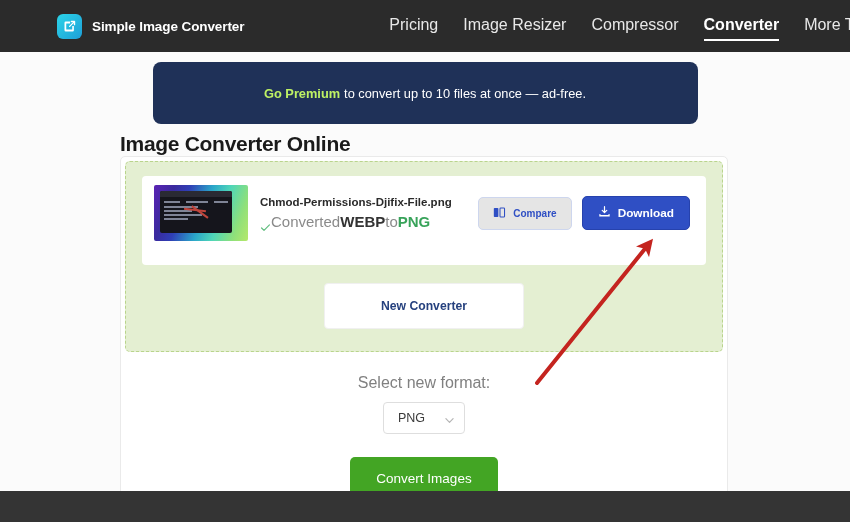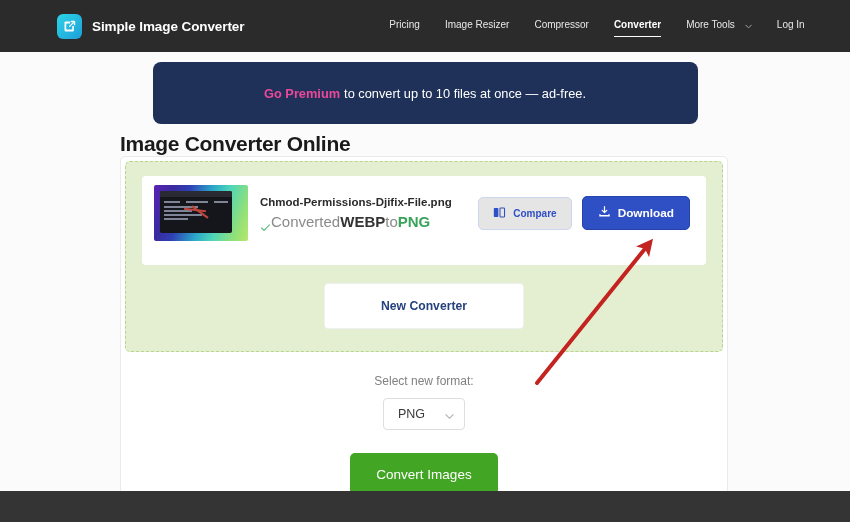--- a/index.html
+++ b/index.html
@@ -25,39 +25,39 @@
   }
   .brand-name {
     color: #ffffff; font-size: 13.5px; font-weight: bold; letter-spacing: -0.1px;
     white-space: nowrap;
   }
   .nav {
     display: flex; align-items: center; gap: 25px;
     margin-left: 145px;
   }
   .nav-item {
-    color: #e8e8e8; font-size: 10px; white-space: nowrap;
+    color: #e8e8e8; font-size: 16px; white-space: nowrap;
     position: relative; padding-bottom: 3px;
   }
   .nav-item.active { color: #ffffff; font-weight: bold; }
   .nav-item.active::after {
     content: ""; position: absolute; left: 0; right: 0; bottom: -4px;
     height: 1.5px; background: #ffffff;
   }
   .nav-item.with-caret { display: flex; align-items: center; gap: 10px; }
   .caret { width: 7px; height: 7px; display: inline-block; opacity: .75; }
 
   
   .banner-wrap { padding-top: 10px; display: flex; justify-content: center; }
   .banner {
     width: 545px; height: 62px; background: #1f3158; border-radius: 8px;
     display: flex; align-items: center; justify-content: center;
     font-size: 12.8px; color: #ffffff;
   }
-  .banner .go-premium { color: #ec4899; font-weight: bold; margin-right: 4px; }
+  .banner .go-premium { color: #bef264; font-weight: bold; margin-right: 4px; }
 
   
   .content {
     position: absolute; left: 120px; top: 132px;
     width: 608px;
   }
   .title {
     font-size: 21px; font-weight: bold; color: #1a1a1a;
     letter-spacing: -0.3px;
   }
@@ -123,21 +123,21 @@
 
   .newconv-wrap { display: flex; justify-content: center; margin-top: 18px; }
   .btn-newconv {
     background: #ffffff; border: 1px solid #f0f0f0; border-radius: 4px;
     color: #26417e; font-size: 12.2px; font-weight: bold;
     padding: 15px 0; width: 200px; text-align: center; cursor: pointer;
   }
 
   
   .format-section { padding: 22px 0 26px 0; text-align: center; }
-  .format-label { font-size: 12px; color: #808080; margin-bottom: 10px; }
+  .format-label { font-size: 16px; color: #808080; margin-bottom: 10px; }
   .select {
     display: inline-flex; align-items: center; justify-content: space-between;
     width: 82px; padding: 8px 10px 8px 14px;
     border: 1px solid #dedede; border-radius: 4px; background: #ffffff;
     font-size: 12.5px; color: #3a3a3a; cursor: pointer;
   }
   .select .caret-dark { width: 9px; height: 9px; opacity: .55; }
   .btn-convert {
     margin-top: 23px;
     background: #43a524; color: #ffffff; border: none; border-radius: 5px;

